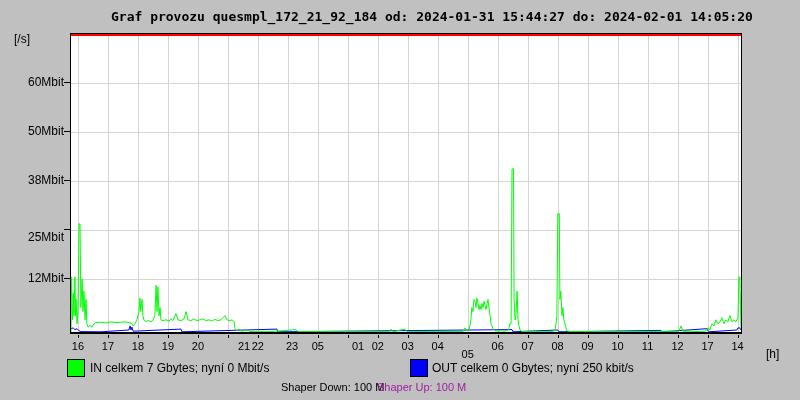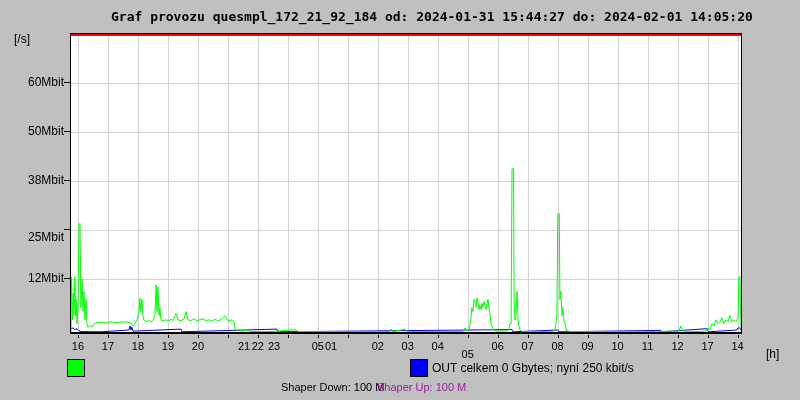--- a/index.html
+++ b/index.html
@@ -71,20 +71,21 @@
         <line x1="667.5028635346756" y1="0" x2="667.5028635346756" y2="298" stroke="#d4d4d4" stroke-width="1" shape-rendering="crispEdges"></line>
         <rect x="0" y="0" width="670" height="2" fill="#ff0000"></rect>
         <polyline points="0.0,294.7 2.1,293.9 3.9,295.6 6.0,294.7 8.1,296.8 9.9,297.6 30.0,297.8 57.9,296.0 59.1,291.9 60.0,296.0 60.9,293.1 62.1,297.2 110.0,295.1 110.9,297.8 205.9,295.1 206.8,297.8 441.0,295.6 441.9,297.8 486.8,296.0 488.0,297.8 590.0,296.4 590.9,297.8 635.8,294.7 637.0,296.8 637.9,297.8 665.8,296.0 667.0,293.9 668.8,293.9 670.0,296.0" fill="none" stroke="#0000ff" stroke-width="1"></polyline>
         <polyline points="0.0,298.0 0.6,242.9 1.5,285.8 2.4,259.2 3.0,281.7 3.9,242.9 4.5,281.7 5.1,265.4 6.0,289.8 6.9,277.6 8.1,189.9 9.0,189.9 9.9,273.5 11.1,245.0 12.0,277.6 12.9,257.2 14.1,285.8 15.0,265.4 15.9,289.8 17.1,293.1 18.9,291.5 21.0,293.1 23.1,289.8 24.9,288.6 30.0,288.2 35.1,289.0 39.9,287.8 45.0,288.6 50.1,288.2 54.9,287.8 57.9,288.6 60.0,289.0 62.1,291.9 63.9,289.8 66.0,285.8 68.0,277.6 68.9,264.1 69.8,277.6 71.0,265.4 71.9,281.7 72.8,285.8 74.9,287.4 77.9,286.6 80.0,287.8 82.1,285.8 83.9,281.7 85.1,251.1 86.0,277.6 86.9,253.1 88.1,281.7 89.0,273.5 89.9,285.8 92.0,286.6 95.0,285.8 98.0,287.0 100.1,284.9 101.9,286.6 104.9,279.6 107.0,285.8 110.0,286.6 113.0,284.9 115.1,277.6 116.9,285.8 119.9,286.6 122.9,284.9 125.9,286.6 128.9,285.8 131.9,284.9 134.9,286.6 137.9,285.8 140.9,287.0 143.9,285.4 146.9,286.6 149.9,285.8 154.1,281.7 155.9,285.8 158.9,286.6 161.0,285.8 163.1,287.8 164.0,294.7 166.1,296.8 167.9,295.1 170.0,297.2 176.9,296.0 179.0,297.6 200.0,297.6 225.1,295.6 226.9,297.6 259.9,297.6 289.9,297.6 318.1,297.6 319.9,295.1 322.0,297.6 334.0,295.1 336.0,297.6 359.7,297.6 392.1,297.6 393.9,293.9 396.0,296.8 398.1,296.0 399.9,285.8 400.8,273.5 402.0,277.6 402.9,265.4 404.1,267.4 405.0,273.5 405.9,264.1 407.1,269.4 408.0,275.6 408.9,271.5 410.1,275.6 411.0,269.4 411.9,273.5 413.1,267.4 414.0,271.5 414.9,275.6 416.1,269.4 417.0,265.4 417.9,273.5 419.1,281.7 420.0,289.8 420.9,291.9 422.1,294.7 423.9,296.8 426.9,297.2 429.9,296.8 434.1,297.2 437.1,296.0 438.0,293.9 438.9,289.8 440.1,289.8 441.0,134.8 442.5,134.8 443.1,265.4 444.0,285.8 444.9,281.7 446.1,257.2 447.0,285.8 447.9,291.9 449.1,296.0 450.0,297.2 453.9,297.6 459.9,297.6 470.0,297.6 479.9,297.6 483.8,296.8 485.0,289.8 485.9,281.7 486.8,179.7 488.3,179.7 488.9,265.4 489.8,257.2 491.0,281.7 491.9,273.5 492.8,285.8 494.0,289.8 494.9,293.9 495.8,296.8 500.0,297.6 509.9,297.6 539.9,297.6 569.9,297.6 607.9,297.2 610.0,291.9 611.8,297.2 629.8,297.6 634.9,296.8 637.0,293.9 638.8,296.0 640.9,289.8 643.0,291.9 644.8,285.8 646.9,289.8 649.0,287.8 650.8,283.7 652.9,289.8 655.0,285.8 656.8,287.8 658.9,281.7 661.0,287.8 662.8,285.8 664.9,287.8 667.0,283.7 667.9,242.9 668.8,242.9 670.0,293.9" fill="none" stroke="#00ff00" stroke-width="1"></polyline>
       </svg>
   </div>
 
   <div class="xunit">[h]</div>
 
   <div class="legend-swatch" style="left: 67px; background: rgb(0, 255, 0);"></div>
+  <div class="legend-label" style="left:90px;">IN celkem 7 Gbytes; nyní 0 Mbit/s</div>
 
   <div class="legend-swatch" style="left: 410px; background: rgb(0, 0, 255);"></div>
   <div class="legend-label" style="left:432px;">OUT celkem 0 Gbytes; nyní 250 kbit/s</div>
 
   <div class="status-item" style="left:281px;text-align:center;">Shaper Down: 100 M</div>
   <div class="status-item" style="left: 377px; color: rgb(160, 32, 160);">Shaper Up: 100 M</div>
 
 <div class="ytick-label" style="top: 75px;">60Mbit</div>
     <div class="ytick-mark" style="left: 64px; top: 82px;"></div>
     <div class="ytick-label" style="top: 124px;">50Mbit</div>
@@ -102,25 +103,25 @@
     <div class="xtick-label" style="left: 125.95px;">18</div>
     <div class="xtick-mark" style="left: 137.95px;"></div>
     <div class="xtick-label" style="left: 155.928px;">19</div>
     <div class="xtick-mark" style="left: 167.928px;"></div>
     <div class="xtick-label" style="left: 185.906px;">20</div>
     <div class="xtick-mark" style="left: 197.906px;"></div>
     <div class="xtick-label" style="left: 232px;">21</div>
     <div class="xtick-mark" style="left: 227.883px;"></div>
     <div class="xtick-label" style="left: 245.861px;">22</div>
     <div class="xtick-mark" style="left: 257.861px;"></div>
-    <div class="xtick-label" style="left: 262px;">23</div>
+    <div class="xtick-label" style="left: 280px;">23</div>
     <div class="xtick-mark" style="left: 287.838px;"></div>
     <div class="xtick-label" style="left: 305.816px;">05</div>
     <div class="xtick-mark" style="left: 317.816px;"></div>
-    <div class="xtick-label" style="left: 319px;">01</div>
+    <div class="xtick-label" style="left: 346px;">01</div>
     <div class="xtick-mark" style="left: 347.794px;"></div>
     <div class="xtick-label" style="left: 365.771px;">02</div>
     <div class="xtick-mark" style="left: 377.771px;"></div>
     <div class="xtick-label" style="left: 395.749px;">03</div>
     <div class="xtick-mark" style="left: 407.749px;"></div>
     <div class="xtick-label" style="left: 425.727px;">04</div>
     <div class="xtick-mark" style="left: 437.727px;"></div>
     <div class="xtick-label" style="left: 455.704px; margin-top: 8px;">05</div>
     <div class="xtick-mark" style="left: 467.704px;"></div>
     <div class="xtick-label" style="left: 485.682px;">06</div>

